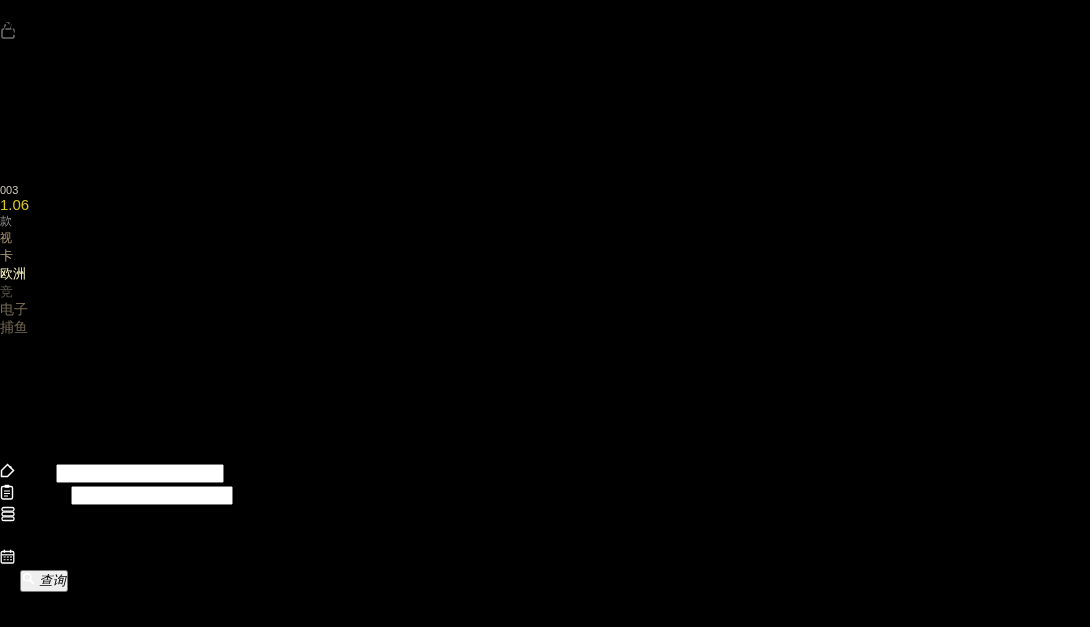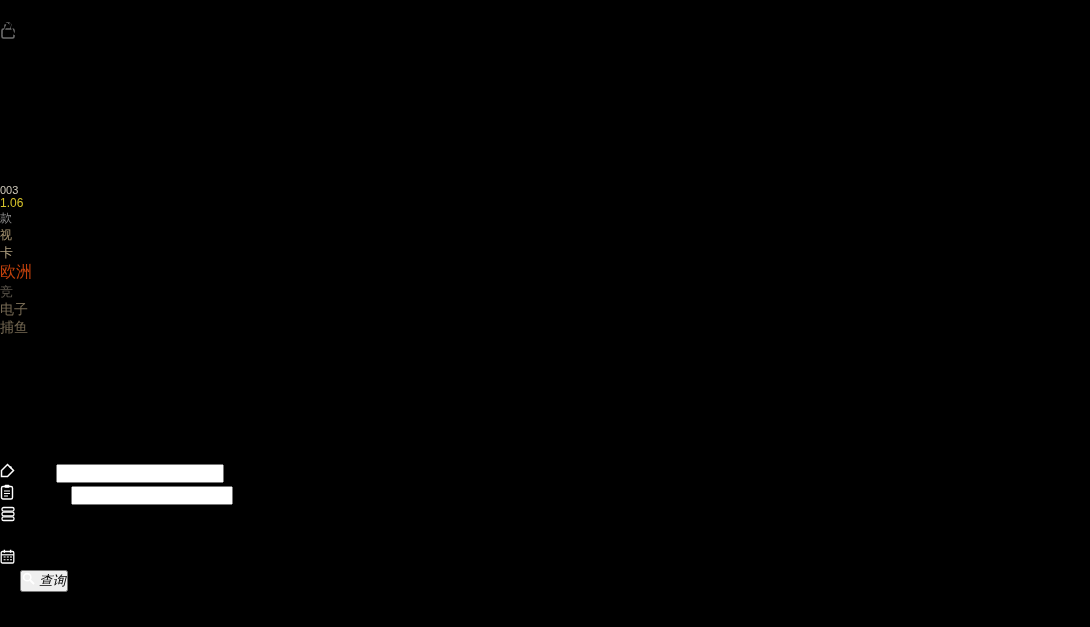--- a/index.html
+++ b/index.html
@@ -150,25 +150,25 @@
     <div class="stream-user" id="stream-user">
         <div>用户名称</div>
         <div>账户余额</div>
         <div>桌台编号</div>
       </div>
   </div>
 
   <div class="ghost-strip" id="ghost-strip">
     <div class="ghost-face"></div>
   <div class="ghost-frag" style="top: 66px; color: rgb(207, 201, 187); font-size: 11px;">003</div>
-      <div class="ghost-frag" style="top: 79px; color: rgb(214, 195, 42); font-size: 12px;">1.06</div>
+      <div class="ghost-frag" style="top: 79px; color: rgb(214, 195, 42); font-size: 15px;">1.06</div>
       <div class="ghost-frag" style="top: 96px; color: rgb(143, 143, 143); font-size: 12px;">款</div>
       <div class="ghost-frag" style="top: 112px; color: rgb(168, 148, 112); font-size: 12px;">视</div>
       <div class="ghost-frag" style="top: 140px; color: rgb(176, 160, 128); font-size: 13px;">卡</div>
-      <div class="ghost-frag" style="top: 178px; color: #c2410c; font-size: 16px;">欧洲</div>
+      <div class="ghost-frag" style="top: 178px; color: #fef9c3; font-size: 13px;">欧洲</div>
       <div class="ghost-frag" style="top: 216px; color: rgb(92, 86, 76); font-size: 13px;">竞</div>
       <div class="ghost-frag" style="top: 276px; color: rgb(117, 105, 83); font-size: 14px;">电子</div>
       <div class="ghost-frag" style="top: 312px; color: rgb(117, 105, 83); font-size: 14px;">捕鱼</div>
     </div>
 
   <div class="panel">
     <div class="panel-header">
       <span class="panel-title">下注记录</span>
     </div>
     <div class="panel-body">

